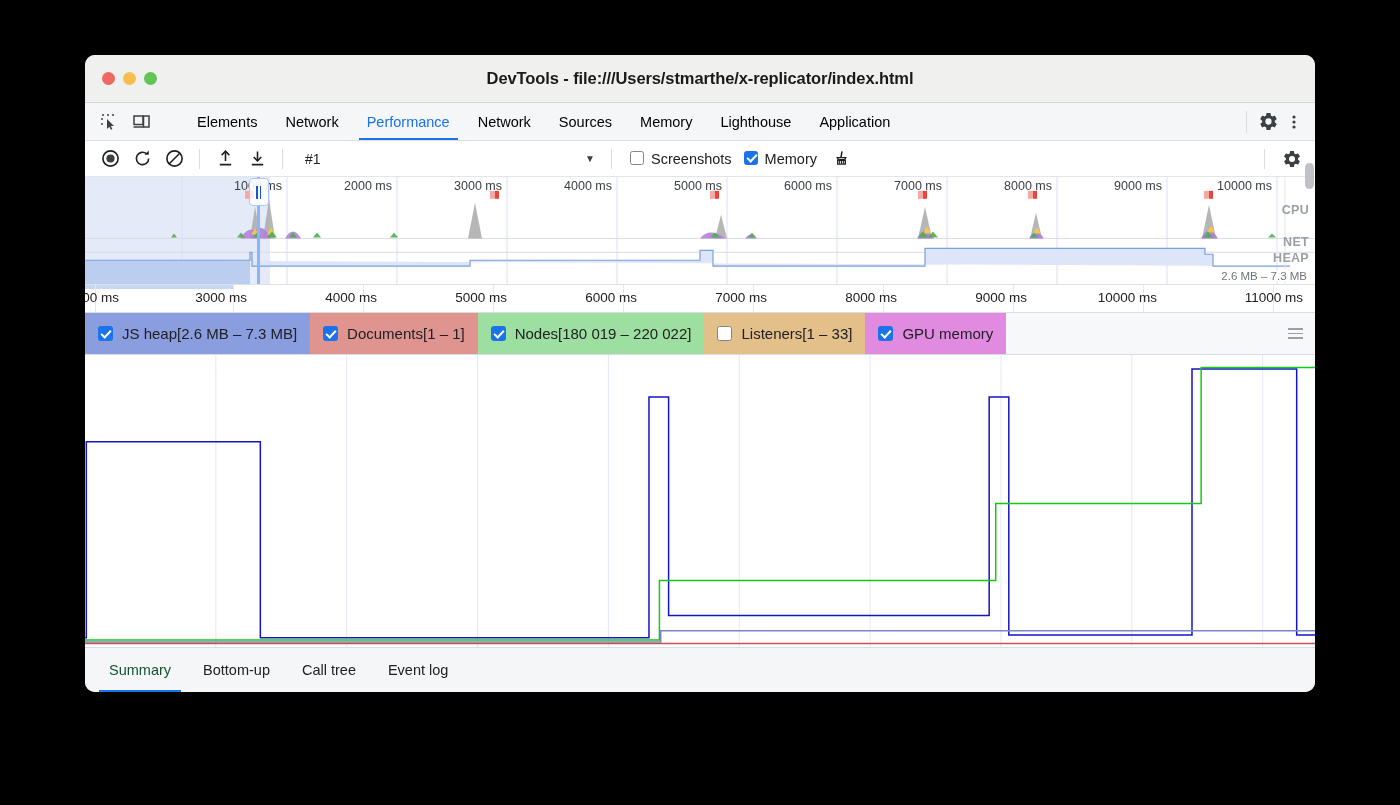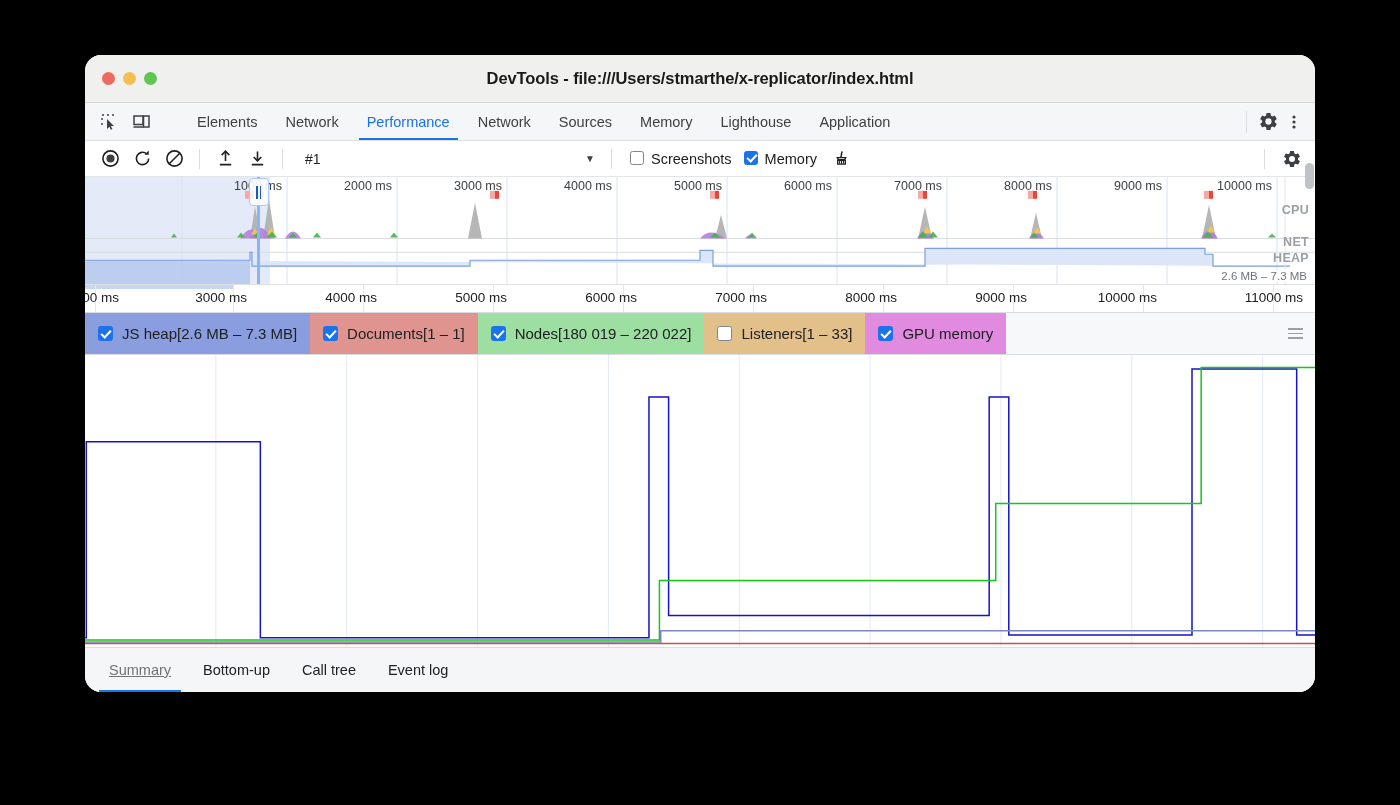--- a/index.html
+++ b/index.html
@@ -8,21 +8,21 @@
     background: #000000;
     font-family: "Liberation Sans", sans-serif;
     overflow: hidden;
   }
 
   #window {
     position: absolute;
     left: 85px; top: 55px;
     width: 1230px; height: 637px;
     background: #ffffff;
-    border-radius: 16px;
+    border-radius: 10px;
     overflow: hidden;
     box-shadow: 0 6px 24px rgba(0,0,0,0.45);
     display: flex;
     flex-direction: column;
   }
 
   
   #titlebar {
     height: 48px;
     background: #f0f0ef;
@@ -66,21 +66,21 @@
     width: 22px; height: 22px;
     display: flex; align-items: center; justify-content: center;
     color: #3c4043;
   }
   .vdiv { width: 1px; background: #dadce0; margin: 7px 2px; }
   #tabs { display: flex; align-items: stretch; margin-left: 6px; }
   .tab {
     display: flex; align-items: center;
     padding: 0 14px;
     font-size: 14.5px;
-    color: #404040;
+    color: #000000;
     white-space: nowrap;
     position: relative;
   }
   .tab.active { color: #1a73e8; }
   .tab.active::after {
     content: "";
     position: absolute;
     left: 6px; right: 6px; bottom: 0;
     height: 2.5px;
     background: #1a73e8;
@@ -280,21 +280,21 @@
     padding-left: 8px;
     flex: none;
   }
   .btab {
     display: flex; align-items: center;
     padding: 0 16px;
     font-size: 14.5px;
     color: #202124;
     position: relative;
   }
-  .btab.active { color: #737373; text-decoration: underline; }
+  .btab.active { color: #14532d; }
   .btab.active::after {
     content: "";
     position: absolute;
     left: 6px; right: 6px; bottom: 0;
     height: 2.5px; background: #1a73e8;
   }
 
   
   #ov-scroll {
     position: absolute;

